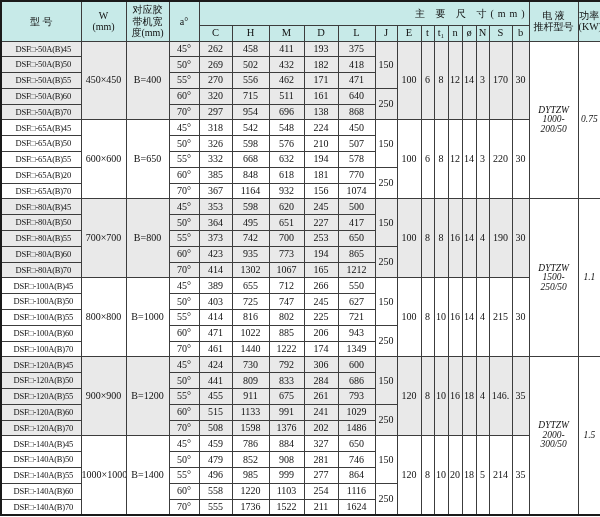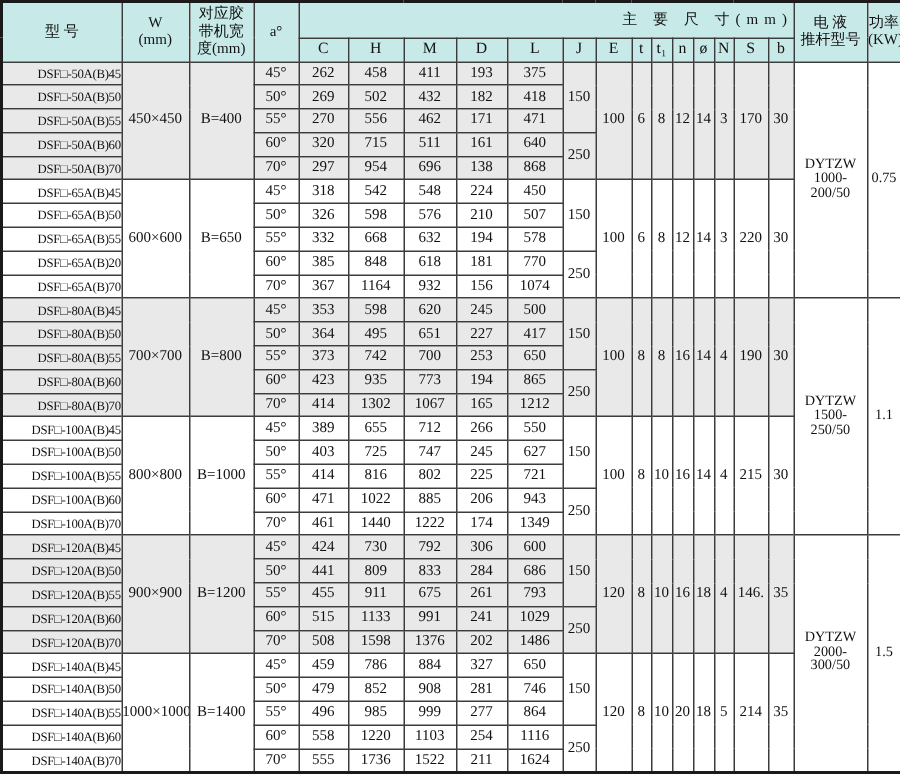--- a/index.html
+++ b/index.html
@@ -6,25 +6,25 @@
   body{font-family:"Liberation Serif","DejaVu Serif",serif;color:#111;}
   #doc{width:600px;height:517px;overflow:hidden;background:#fff;}
   table{border-collapse:collapse;table-layout:fixed;width:600px;border:2px solid #1a1a1a;}
   th,td{border:1px solid #3c3c3c;padding:0;overflow:hidden;text-align:center;vertical-align:middle;}
   thead th{background:#c7eae8;font-weight:normal;font-size:10px;line-height:1.15;}
   thead tr.r1{height:24px;}
   thead tr.r2{height:16px;}
   thead tr.r2 th{font-size:10.5px;}
   tbody tr{height:15.8px;}
   td{font-size:10px;line-height:1;}
-  td.model{text-align:right;padding-left:4px;font-size:8.5px;letter-spacing:-0.2px;white-space:nowrap;margin-top:12px;}
+  td.model{text-align:center;padding-left:4px;font-size:8.5px;letter-spacing:-0.2px;white-space:nowrap;margin-top:12px;}
   td.num{font-size:10px;}
   .pre{white-space:pre-line;}
   tr.shade td{background:#e9e9e9;}
-  td.wbg{background:#ffffff !important;font-size:9.5px;}
+  td.wbg{background:#ffffff !important;font-size:9.5px;font-style:italic;}
   .maindims{letter-spacing:4px;text-align:right;}
 </style>
 </head>
 <body>
 
 <div id="doc">
 <table>
   <colgroup>
     <col style="width:80px">
         <col style="width:45px">

